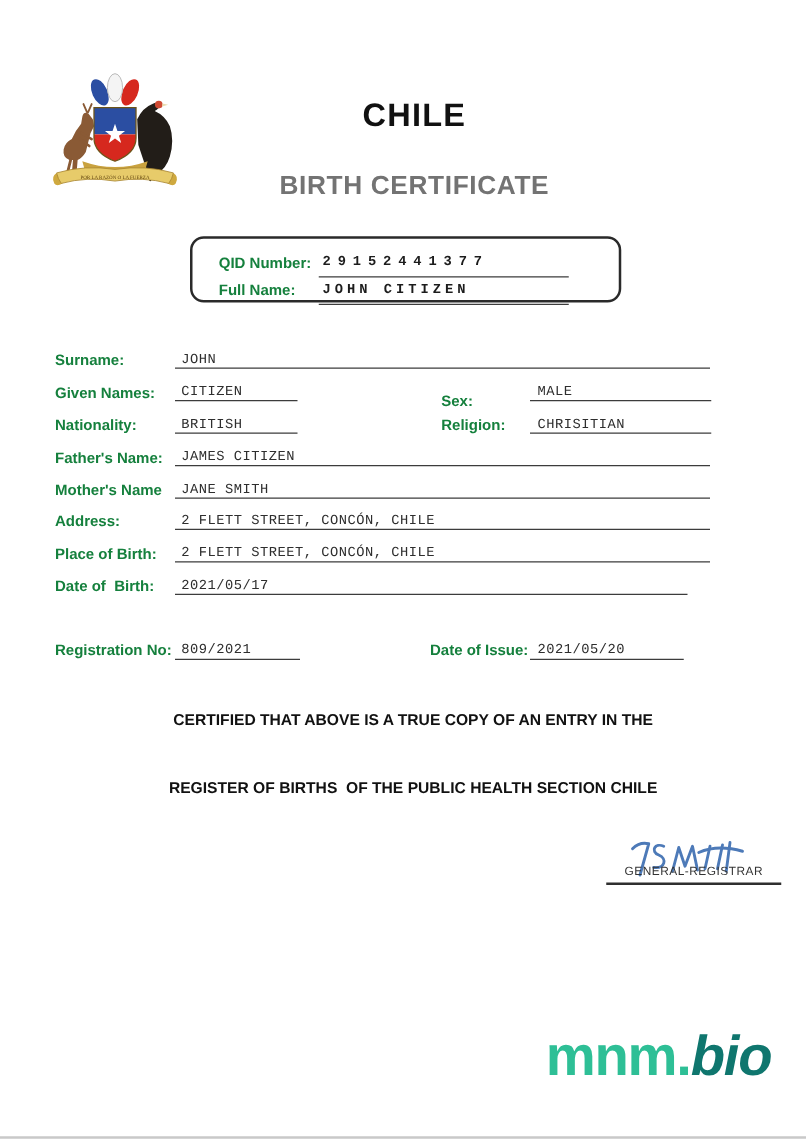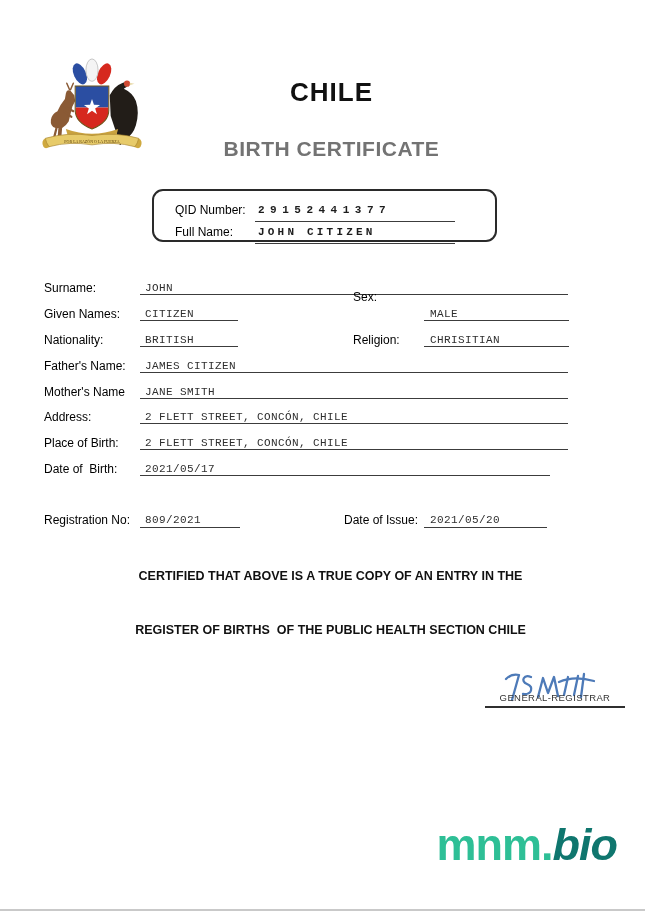--- a/index.html
+++ b/index.html
@@ -13,21 +13,21 @@
     font-size:26px;font-weight:bold;color:#111;letter-spacing:1px;
   }
   .title-doc{
     left:18px;right:0;top:137px;text-align:center;
     font-size:21px;font-weight:bold;color:#737373;letter-spacing:0.5px;
   }
   .qid-border{
     position:absolute;left:152px;top:189px;width:345px;height:53px;
     border:2px solid #2a2a2a;border-radius:11px;box-sizing:border-box;
   }
-  .lbl{font-size:12px;font-weight:normal;color:#000000;}
+  .lbl{font-size:12px;font-weight:bold;color:#15803d;}
   .val{font-size:11px;font-family:"Liberation Mono",monospace;color:#2e2e2e;letter-spacing:0.4px;}
   .qval{font-size:11px;font-family:"Liberation Mono",monospace;font-weight:bold;color:#1c1c1c;}
   .ul{position:absolute;height:1.3px;background:#3c3c3c;}
   .cert{
     left:16px;right:0;text-align:center;
     font-size:12.5px;font-weight:bold;color:#111;
   }
   .sig-line{position:absolute;left:485px;top:706px;width:140px;height:1.5px;background:#2f2f2f;}
   .sig-title{
     position:absolute;left:485px;top:692px;width:140px;text-align:center;
@@ -103,21 +103,21 @@
   <span class="abs qval" style="left:258px;top:226px;letter-spacing:3.2px">JOHN CITIZEN</span>
   <div class="ul" style="left:255px;top:243px;width:200px"></div>
 
   <span class="abs lbl" style="left:44px;top:281px">Surname:</span>
   <span class="abs val" style="left:145px;top:282px">JOHN</span>
   <div class="ul" style="left:140px;top:294px;width:428px"></div>
 
   <span class="abs lbl" style="left:44px;top:307px">Given Names:</span>
   <span class="abs val" style="left:145px;top:308px">CITIZEN</span>
   <div class="ul" style="left:140px;top:320px;width:98px"></div>
-  <span class="abs lbl" style="left:353px;top:290px">Sex:</span>
+  <span class="abs lbl" style="left:353px;top:314px">Sex:</span>
   <span class="abs val" style="left:430px;top:308px">MALE</span>
   <div class="ul" style="left:424px;top:320px;width:145px"></div>
 
   <span class="abs lbl" style="left:44px;top:333px">Nationality:</span>
   <span class="abs val" style="left:145px;top:334px">BRITISH</span>
   <div class="ul" style="left:140px;top:346px;width:98px"></div>
   <span class="abs lbl" style="left:353px;top:333px">Religion:</span>
   <span class="abs val" style="left:430px;top:334px">CHRISITIAN</span>
   <div class="ul" style="left:424px;top:346px;width:145px"></div>
 

